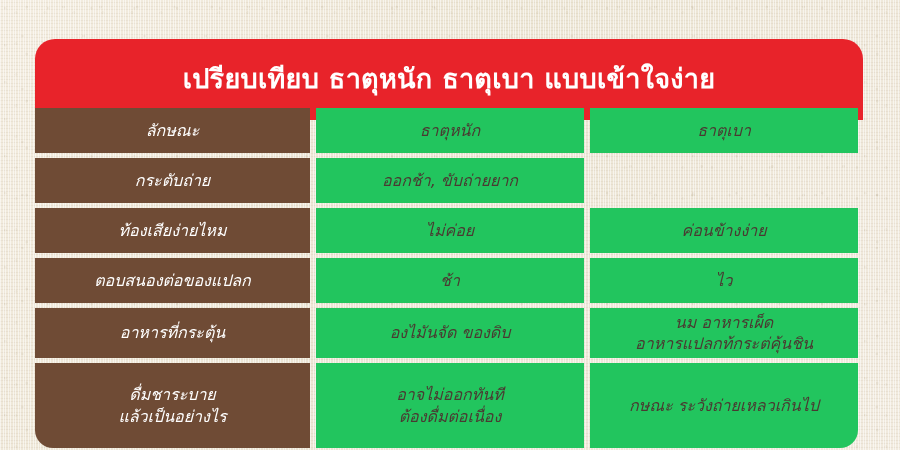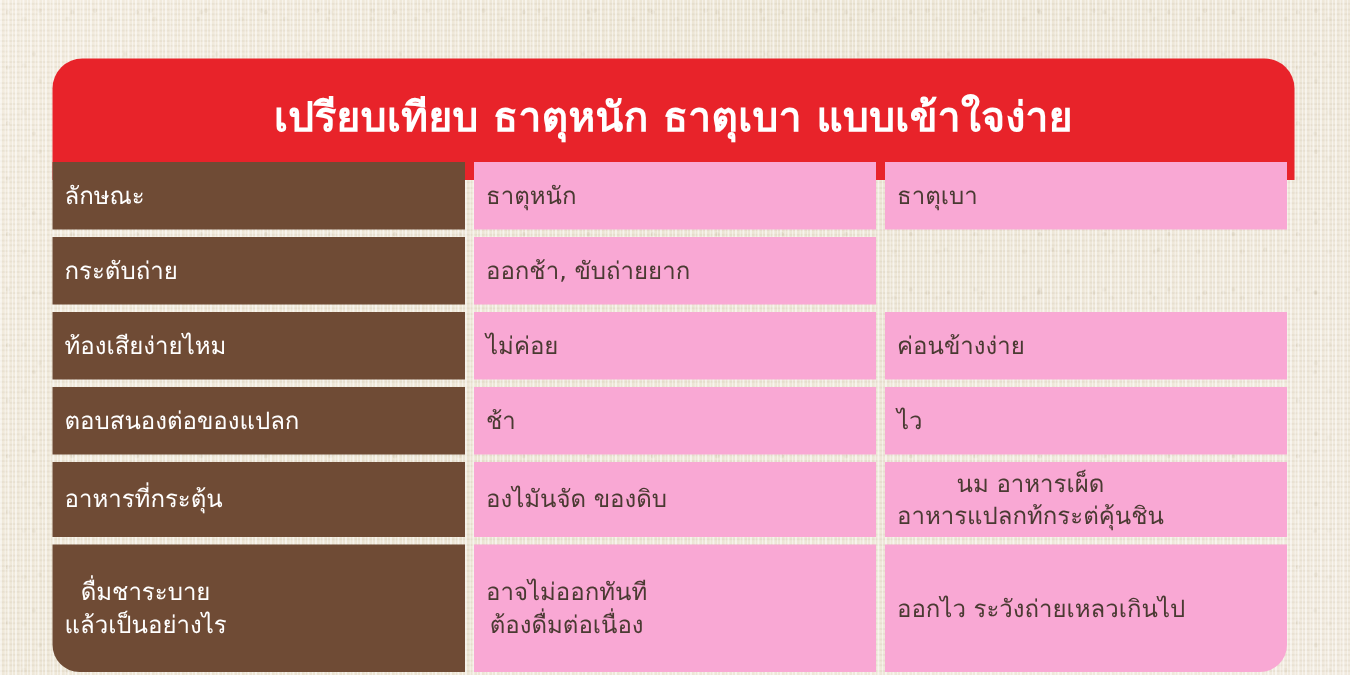--- a/index.html
+++ b/index.html
@@ -81,38 +81,40 @@
   .table-row {
     display: flex;
     gap: 6px;
     margin-bottom: 5px;
   }
   .table-row:last-child { margin-bottom: 0; }
 
   .cell {
     display: flex;
     align-items: center;
+    justify-content: center;
     text-align: center;
     box-sizing: border-box;
     padding: 14px 8px;
+    font-style: italic;
   }
   .cell .cell-text {
     line-height: 1.32;
     white-space: pre-line;
   }
 
   .cell-label {
     width: 275px;
     background: #6f4b35;
     color: #ffffff;
     font-size: 16px;
   }
   .cell-value {
     width: 268px;
-    background: #f9a8d4;
+    background: #22c55e;
     color: #4a3a32;
     font-size: 16px;
   }
 
   
   .row-std .cell { height: 45px; }
   .row-tall .cell { height: 50px; }
   .row-last .cell { height: 85px; }
 
   
@@ -193,18 +195,18 @@
     <div class="table-row row-last">
       <div class="cell cell-label">
         <span class="cell-text">ดื่มชาระบาย
 แล้วเป็นอย่างไร</span>
       </div>
       <div class="cell cell-value">
         <span class="cell-text">อาจไม่ออกทันที
 ต้องดื่มต่อเนื่อง</span>
       </div>
       <div class="cell cell-value">
-        <span class="cell-text">ออกไว ระวังถ่ายเหลวเกินไป</span>
+        <span class="cell-text">กษณะ ระวังถ่ายเหลวเกินไป</span>
       </div>
     </div>
 
   </div>
 </div>
 
 </body></html>

